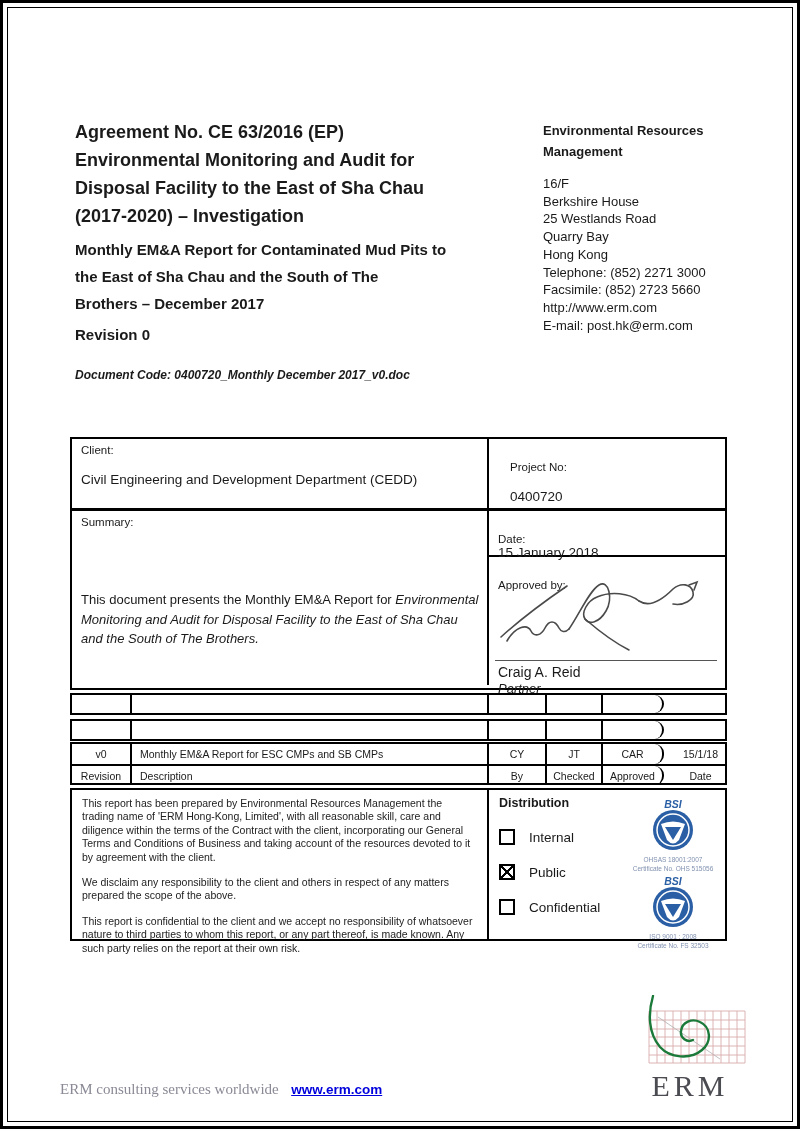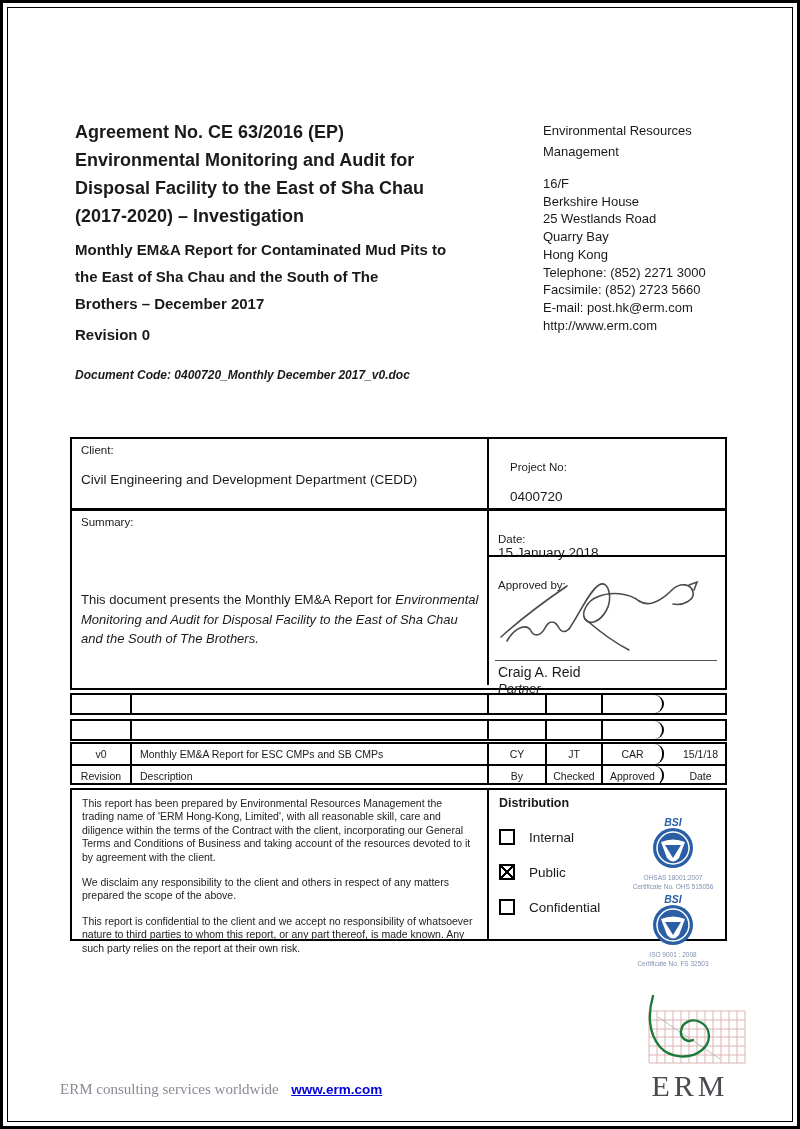--- a/index.html
+++ b/index.html
@@ -11,21 +11,21 @@
   
   .title-block{position:absolute;left:75px;top:118px;width:440px;
                font-size:18px;line-height:28px;font-weight:bold;}
   .subtitle-block{position:absolute;left:75px;top:236px;width:440px;
                font-size:15px;line-height:27px;font-weight:bold;}
   .revision-line{position:absolute;left:75px;top:326px;font-size:15px;font-weight:bold;}
   .doc-code{position:absolute;left:75px;top:368px;font-size:12px;font-weight:bold;font-style:italic;}
 
   
   .contact{position:absolute;left:543px;top:120px;width:210px;}
-  .contact .name{font-size:13px;line-height:21px;font-weight:normal;}
+  .contact .name{font-size:13px;line-height:21px;font-weight:bold;}
   .contact .addr{margin-top:13px;font-size:13px;line-height:17.7px;}
 
   
   .info-table{position:absolute;left:70px;top:437px;width:657px;height:253px;
               border:2px solid #000;box-sizing:border-box;}
   .it-row1{display:flex;height:72px;border-bottom:3px solid #000;box-sizing:border-box;gap:12px;}
   .it-row2{display:flex;height:174px;}
   .it-left{width:417px;border-right:2px solid #000;box-sizing:border-box;padding:5px 9px;}
   .it-right{flex:1;display:flex;flex-direction:column;box-sizing:border-box;}
   .lab{font-size:11.5px;}
@@ -64,21 +64,21 @@
   .dist-cell{flex:1;display:flex;padding:6px 4px 0 10px;box-sizing:border-box;}
   .dist-left{width:126px;}
   .dist-label{font-size:12.5px;font-weight:bold;}
   .chk-row{display:flex;align-items:center;margin-top:19px;}
   .checkbox{width:16px;height:16px;border:2px solid #000;box-sizing:border-box;
             background:#fff;flex:0 0 auto;}
   .checkbox.checked{background-image:
      linear-gradient(to top right,transparent 45%,#000 45%,#000 55%,transparent 55%),
      linear-gradient(to bottom right,transparent 45%,#000 45%,#000 55%,transparent 55%);}
   .chk-label{margin-left:14px;font-size:13.5px;}
-  .dist-right{flex:1;text-align:center;margin-top:18px;}
+  .dist-right{flex:1;text-align:center;}
   .badge{margin-top:2px;}
   .badge-cap{font-size:6.5px;line-height:8.5px;color:#8091b0;}
 
   
   .erm-logo{position:absolute;left:612px;top:995px;width:170px;}
   .erm-logo-text{margin-top:-2px;text-align:center;padding-right:14px;
       font-family:"Liberation Serif",serif;font-size:30px;letter-spacing:4px;color:#4b4b52;}
   .footer-line{position:absolute;left:60px;top:1080px;white-space:nowrap;}
   .footer-tagline{font-family:"Liberation Serif",serif;font-size:15px;color:#8a8a96;}
   .footer-link{margin-left:8px;font-size:13.5px;font-weight:bold;color:#0000dd;
@@ -111,22 +111,22 @@
       <div>Management</div>
     </div>
     <div class="addr">
       <div>16/F</div>
       <div>Berkshire House</div>
       <div>25 Westlands Road</div>
       <div>Quarry Bay</div>
       <div>Hong Kong</div>
       <div>Telephone: (852) 2271 3000</div>
       <div>Facsimile: (852) 2723 5660</div>
+      <div>http://www.erm.com</div>
       <div>E-mail: post.hk@erm.com</div>
-      <div>http://www.erm.com</div>
     </div>
   </div>
 
   <div class="info-table">
     <div class="it-row1">
       <div class="it-left">
         <div class="lab">Client:</div>
         <div class="val client-val">Civil Engineering and Development Department (CEDD)</div>
       </div>
       <div class="it-right cell-pad">

